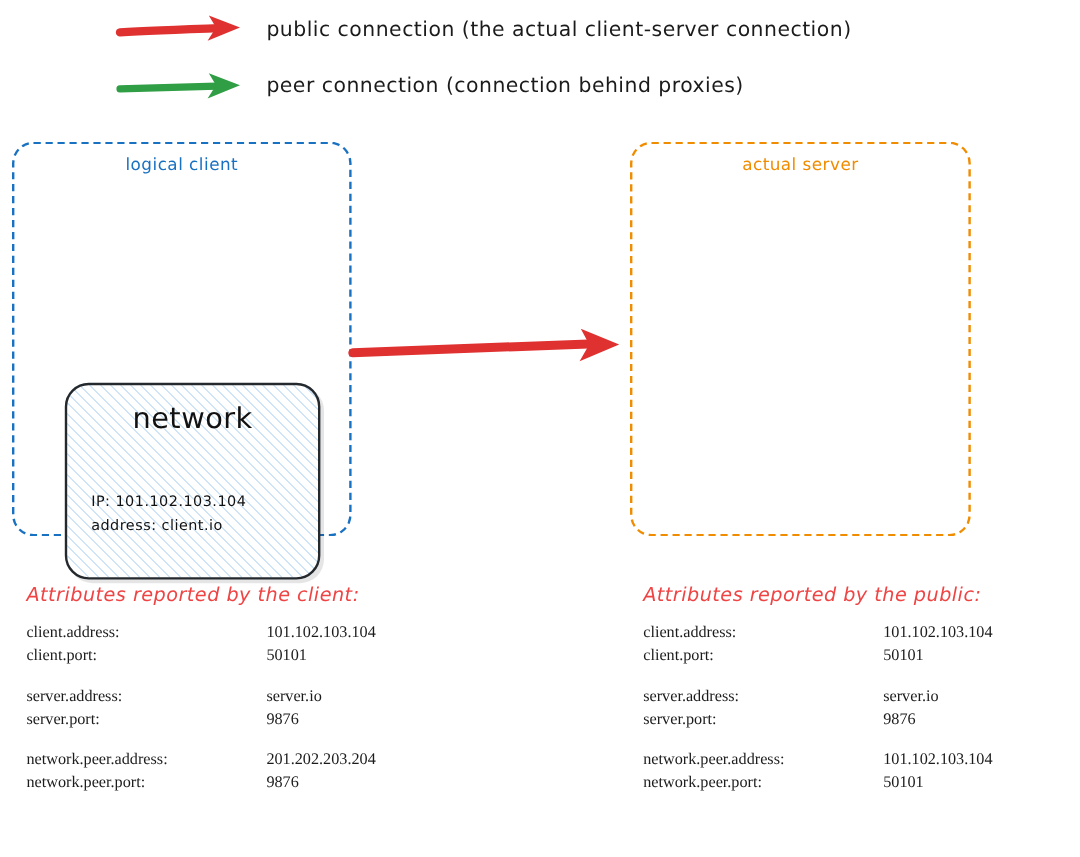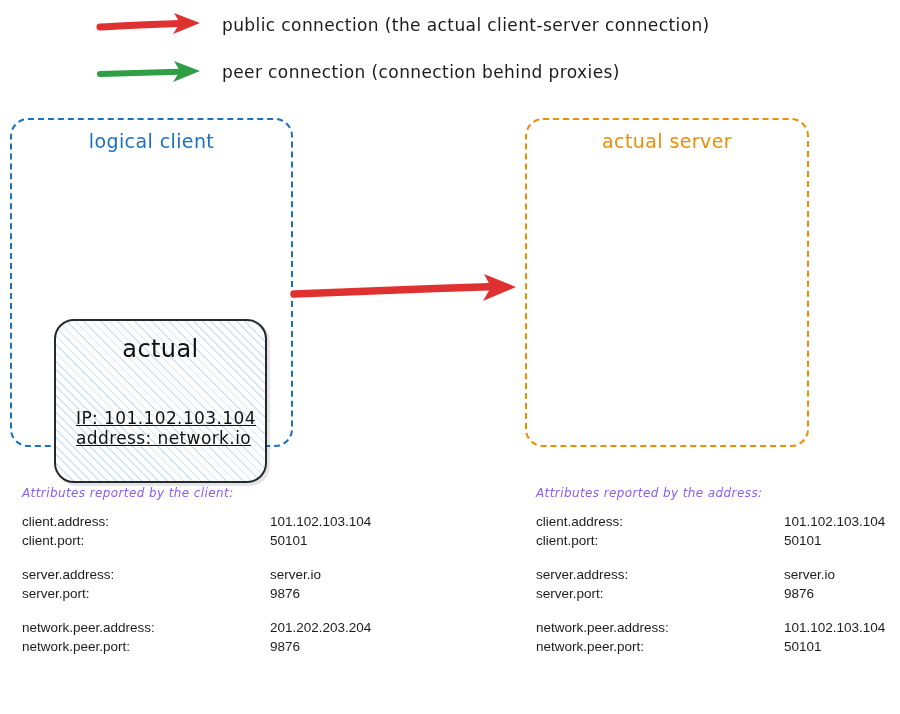--- a/index.html
+++ b/index.html
@@ -16,22 +16,21 @@
     color: #1e1e1e;
   }
 
   
   .hand {
     font-family: "DejaVu Sans", sans-serif;
     font-weight: 400;
     letter-spacing: 0.4px;
   }
   .mono {
-    font-family: Liberation Sans, sans-serif;
-    gap: 48px;
+    font-family: Liberation Serif, serif;
   }
 
   
   #legend { position: absolute; left: 0; top: 0; width: 900px; height: 104px; }
   .legend-row { position: absolute; left: 0; width: 731px; height: 34px; }
   .legend-label {
     position: absolute;
     left: 222px;
     top: 0;
     font-size: 17px;
@@ -54,21 +53,21 @@
   }
   #logical-server-box {
     left: 525px; top: 118px; width: 284px; height: 329px;
     border-color: #f08c00;
   }
   .logical-label {
     position: absolute;
     top: 10px;
     width: 100%;
     text-align: center;
-    font-size: 19px;
+    font-size: 14px;
     white-space: nowrap;
   }
   #logical-client-label { color: #1971c2; }
   #logical-server-label { color: #f08c00; }
 
   
   .node {
     position: absolute;
     border: 2px solid #24292e;
     border-radius: 20px;
@@ -89,38 +88,37 @@
     top: 14px;
     width: 100%;
     text-align: center;
     font-size: 24px;
     color: #111;
     white-space: nowrap;
   }
   .node-details {
     position: absolute;
     left: 20px;
-    font-size: 17px;
+    font-size: 12px;
     line-height: 20px;
     color: #111;
     white-space: nowrap;
-    text-decoration: underline;
   }
   #client-node .node-details { top: 87px; }
 
   
   #main-arrow { position: absolute; left: 288px; top: 264px; }
 
   
   .attrs { position: absolute; }
   #client-attrs { left: 22px; top: 486px; }
   #server-attrs { left: 536px; top: 486px; }
   .attrs-heading {
-    font-size: 12px;
-    color: #8b5cf6;
+    font-size: 16px;
+    color: #ef4444;
     margin: 0 0 12px 0;
     white-space: nowrap;
     font-style: italic;
   }
   .attr-group { margin-bottom: 15px; }
   .attr-row {
     display: flex;
     font-size: 13.5px;
     line-height: 19px;
     color: #1c1c1c;
@@ -154,24 +152,24 @@
     <span class="legend-label hand">peer connection (connection behind proxies)</span>
   </div>
 
 </div>
 
 <div class="logical-box" id="logical-client-box">
 
   <div class="logical-label hand" id="logical-client-label">logical client</div>
 
   <div class="node" id="client-node">
-    <div class="node-title hand">actual</div>
+    <div class="node-title hand">network</div>
     <div class="node-details hand">
       <div>IP: 101.102.103.104</div>
-      <div>address: network.io</div>
+      <div>address: client.io</div>
     </div>
   </div>
 
 </div>
 
 <div class="logical-box" id="logical-server-box">
 
   <div class="logical-label hand" id="logical-server-label">actual server</div>
 
 </div>
@@ -214,21 +212,21 @@
       <span class="attr-val">201.202.203.204</span>
     </div>
     <div class="attr-row mono">
       <span class="attr-key">network.peer.port:</span>
       <span class="attr-val">9876</span>
     </div>
   </div>
 </div>
 
 <div class="attrs" id="server-attrs">
-  <div class="attrs-heading hand">Attributes reported by the address:</div>
+  <div class="attrs-heading hand">Attributes reported by the public:</div>
 
   <div class="attr-group">
     <div class="attr-row mono">
       <span class="attr-key">client.address:</span>
       <span class="attr-val">101.102.103.104</span>
     </div>
     <div class="attr-row mono">
       <span class="attr-key">client.port:</span>
       <span class="attr-val">50101</span>
     </div>

